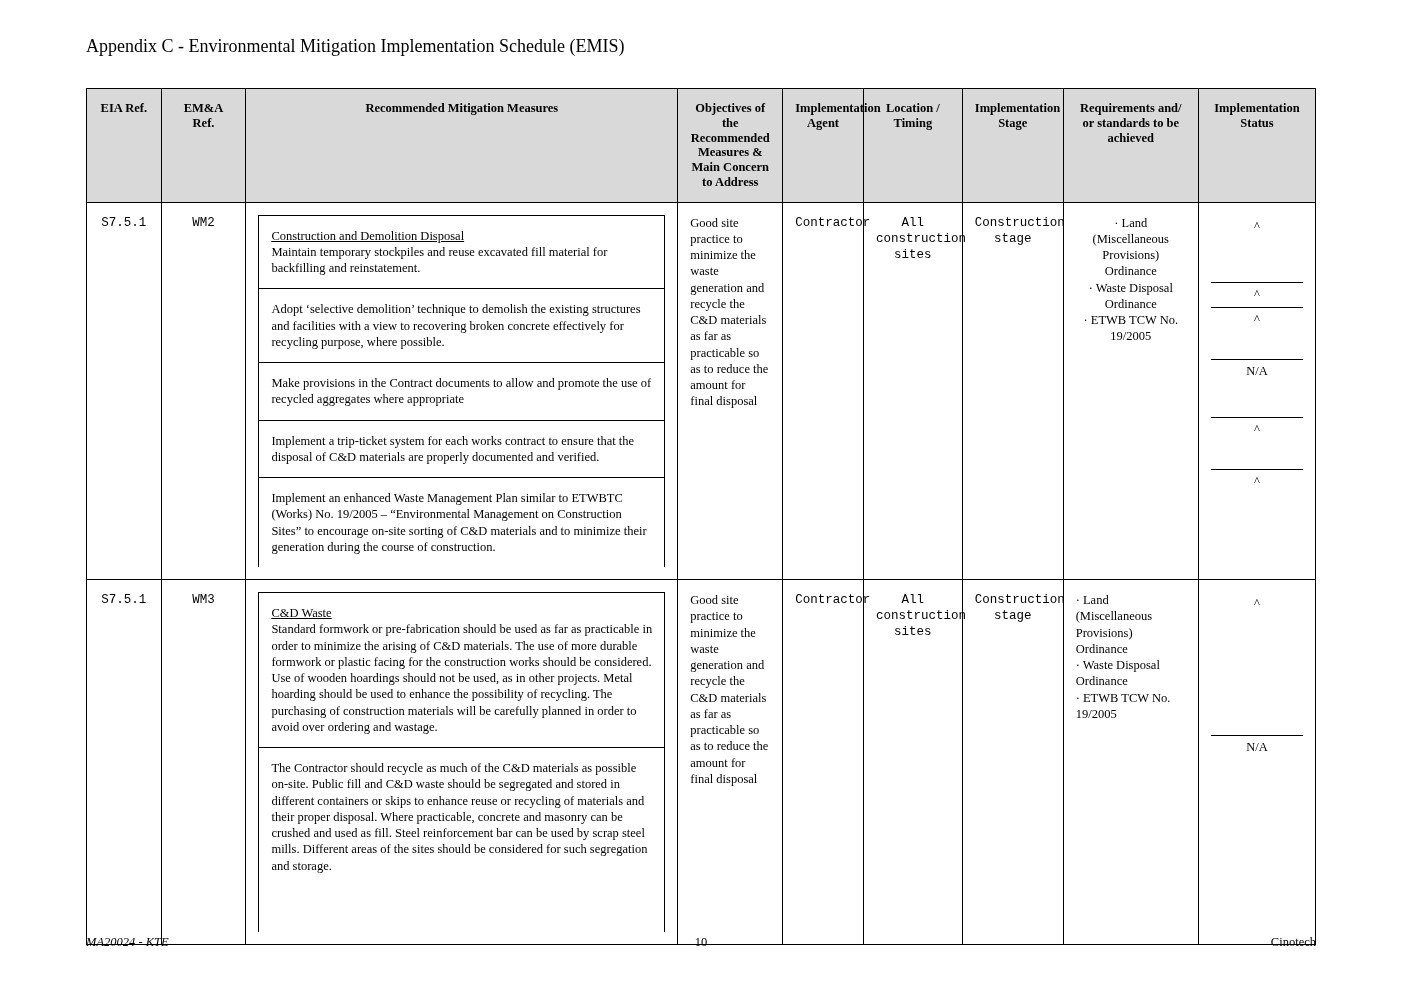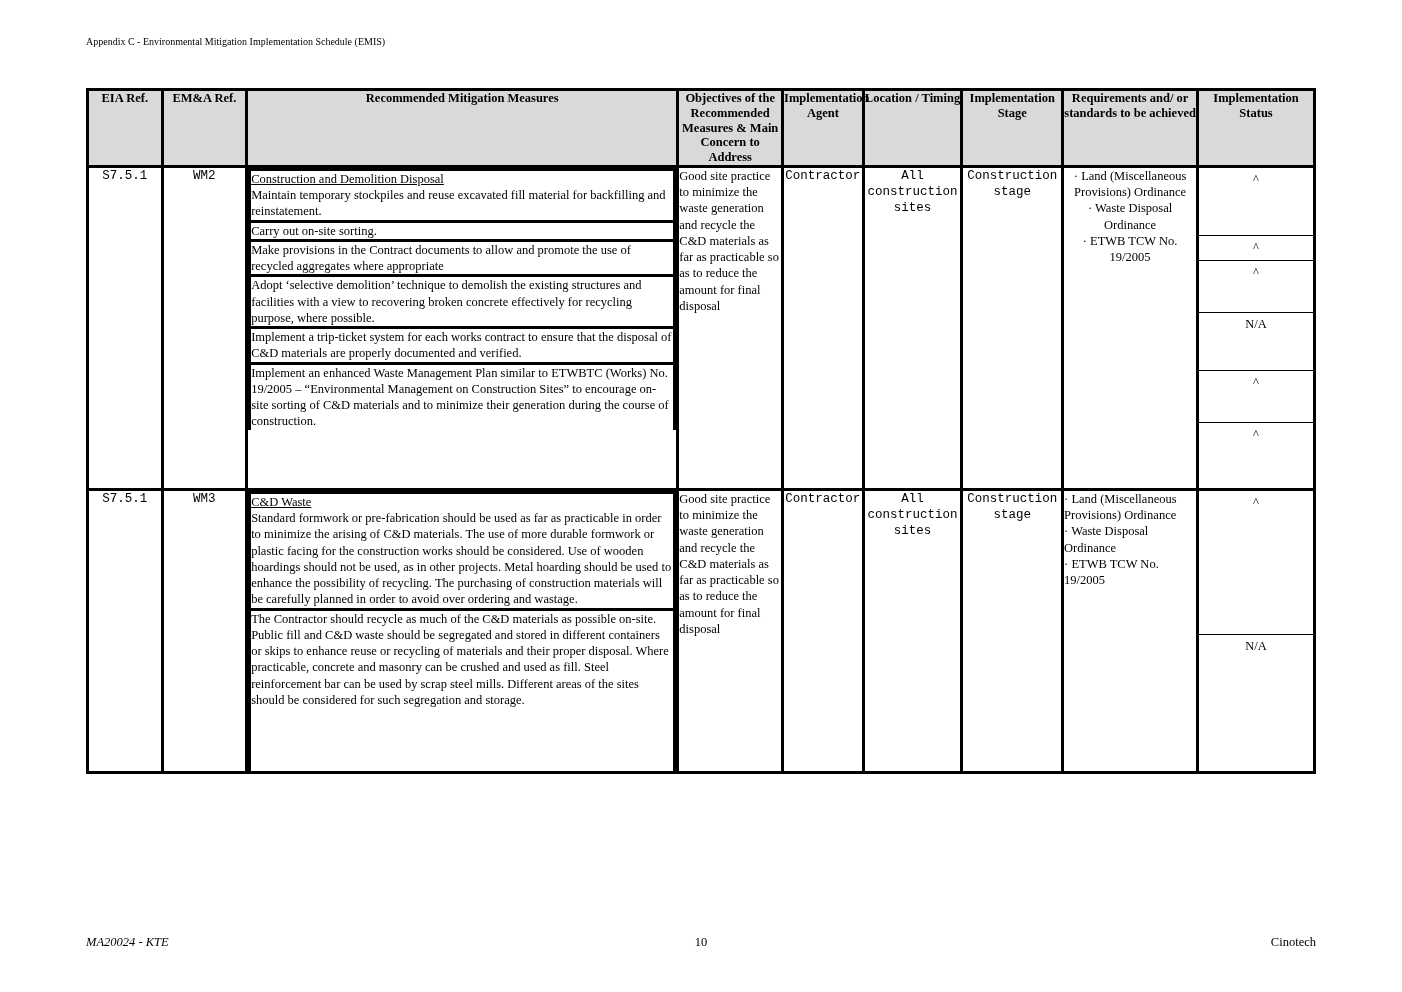--- a/index.html
+++ b/index.html
@@ -17,39 +17,39 @@
   .page {
     position: relative;
     width: 1402px;
     height: 992px;
     box-sizing: border-box;
   }
   .header-note {
     position: absolute;
     left: 86px;
     top: 36px;
-    font-size: 10px;
+    font-size: 18px;
     font-family: "Liberation Serif", serif;
   }
   .table-wrap {
     position: absolute;
     left: 86px;
     top: 88px;
     width: 1230px;
   }
   table.emis {
     border-collapse: collapse;
     table-layout: fixed;
     width: 1230px;
     font-size: 12.5px;
   }
   table.emis td, table.emis th {
-    border: 3px solid #000000;
+    border: 1px solid #000000;
     vertical-align: top;
-    padding: 0;
+    padding: 12px;
   }
   thead th {
     background: #d9d9d9;
     text-align: center;
     font-weight: bold;
     padding: 5px 3px;
     vertical-align: middle;
     line-height: 1.18;
   }
   .c-eia      { width: 74px; }
@@ -130,27 +130,24 @@
           <td>
             <table class="nested">
               <tbody>
                   <tr>
                     <td>
                 <span class="u">Construction and Demolition Disposal</span><br>
                 <span>Maintain temporary stockpiles and reuse excavated fill material for backfilling and reinstatement.</span>
               </td>
                   </tr>
               <tr>
-                    <td>Carry out on-site sorting.</td>
+                    <td>Adopt ‘selective demolition’ technique to demolish the existing structures and facilities with a view to recovering broken concrete effectively for recycling purpose, where possible.</td>
                   </tr>
               <tr>
                     <td>Make provisions in the Contract documents to allow and promote the use of recycled aggregates where appropriate</td>
-                  </tr>
-              <tr>
-                    <td>Adopt ‘selective demolition’ technique to demolish the existing structures and facilities with a view to recovering broken concrete effectively for recycling purpose, where possible.</td>
                   </tr>
               <tr>
                     <td>Implement a trip-ticket system for each works contract to ensure that the disposal of C&amp;D materials are properly documented and verified.</td>
                   </tr>
               <tr>
                     <td>Implement an enhanced Waste Management Plan similar to ETWBTC (Works) No. 19/2005 – “Environmental Management on Construction Sites” to encourage on-site sorting of C&amp;D materials and to minimize their generation during the course of construction.</td>
                   </tr>
             </tbody>
               </table>
           </td>

